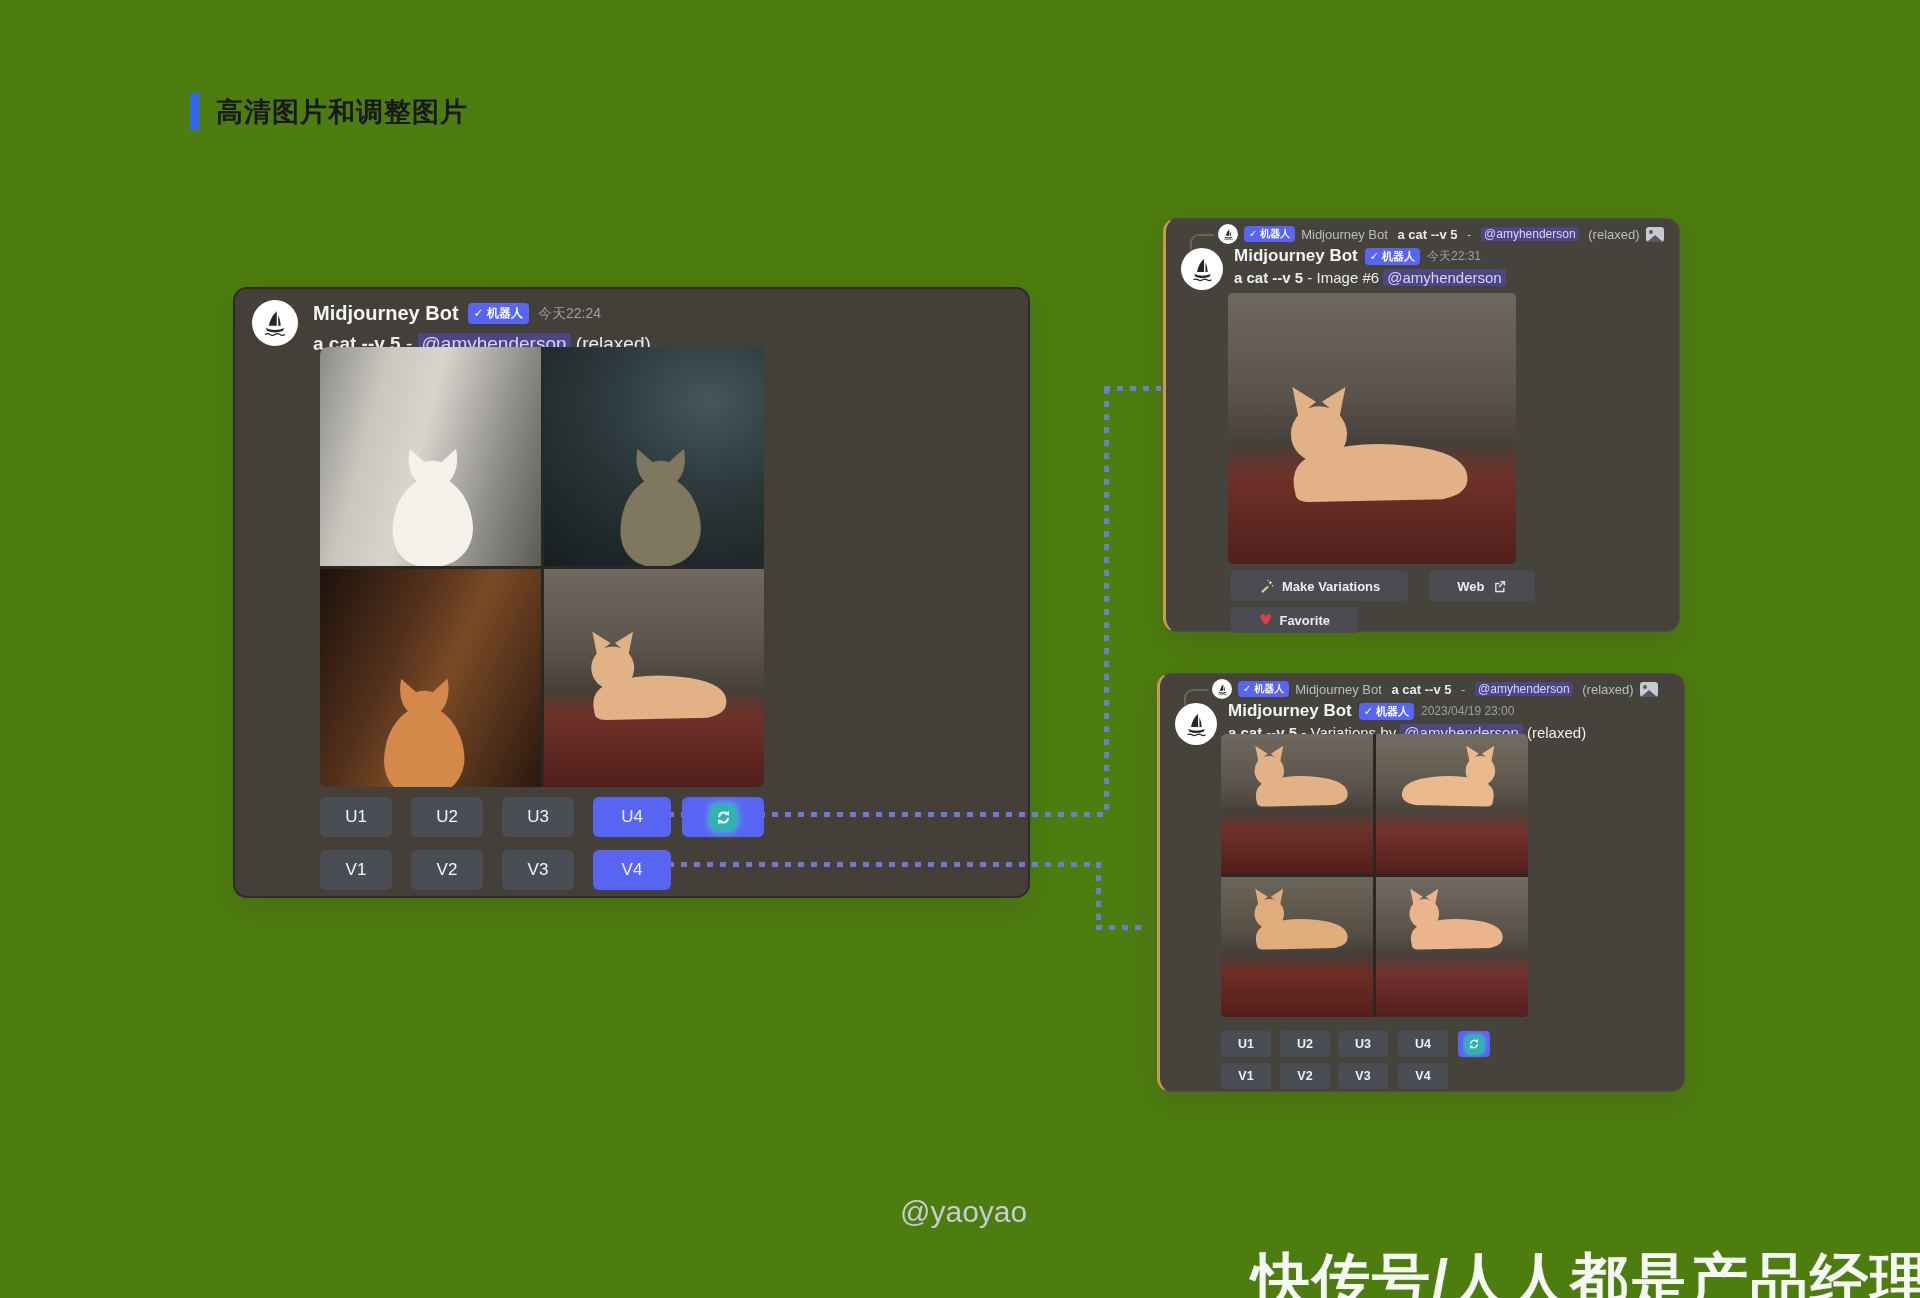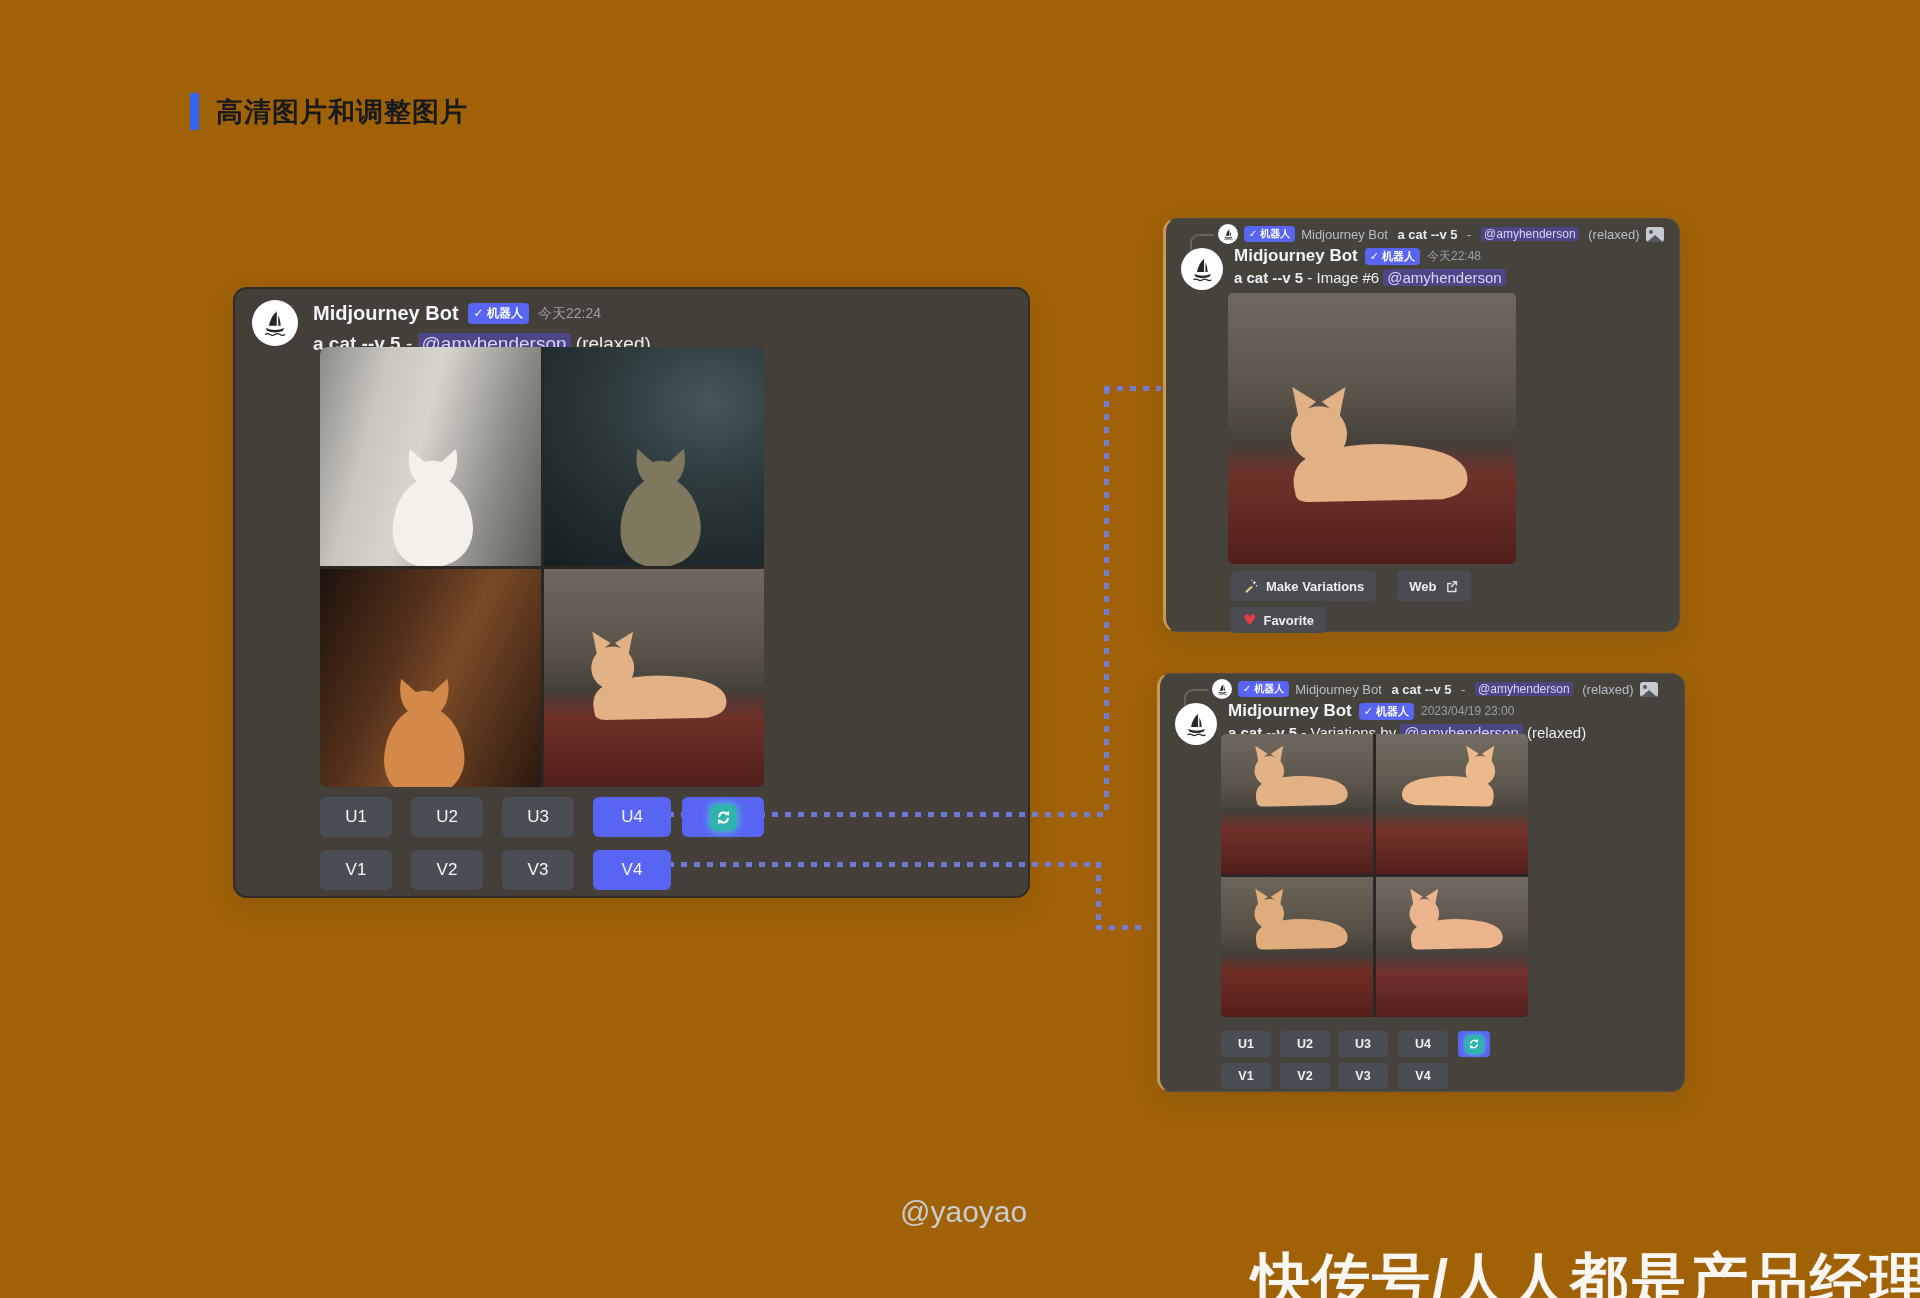--- a/index.html
+++ b/index.html
@@ -1,19 +1,19 @@
 <!DOCTYPE html>
 <html><head>
 <meta charset="utf-8">
 <style>
   * { margin:0; padding:0; box-sizing:border-box; }
   html,body { background:#e8eaee; }
   #page {
     position:relative; width:1920px; height:1298px;
-    background:#a16207; overflow:hidden;
+    background:#4d7c0f; overflow:hidden;
     font-family:"Liberation Sans","DejaVu Sans",sans-serif;
   }
 
   
   .title-block { position:absolute; left:190px; top:93px; display:flex; align-items:center; }
   .title-bar { width:9px; height:37px; background:#3366f0; }
   .title-text { margin-left:17px; font-size:27px; font-weight:700; color:#17191d; letter-spacing:1px; }
 
   
   .dcard { position:absolute; background:#443f39; border-radius:14px;
@@ -105,21 +105,21 @@
   .s-header { position:absolute; left:68px; top:27px; display:flex; align-items:center; gap:7px; }
   .s-header .bot-name { font-size:17px; }
   .s-header .badge { font-size:11px; padding:1px 5px; }
   .s-header .timestamp { font-size:12px; }
   .s-msg { position:absolute; left:68px; top:50px; font-size:15px; display:flex; align-items:center; }
 
   #card-upscaled .big-photo { position:absolute; left:62px; top:74px; width:288px; height:271px;
                               border-radius:5px; overflow:hidden; }
   .s-btnrow { position:absolute; left:65px; display:flex; gap:21px; }
   #up-btns  { top:352px; } #fav-row { top:388px; }
-  .s-btn { height:30px; padding:0 12px; border-radius:4px; background:#4a4c52; color:#eceef0;
+  .s-btn { height:30px; padding:0 28px; border-radius:4px; background:#4a4c52; color:#eceef0;
            font-size:13px; font-weight:700; display:flex; align-items:center; gap:7px; cursor:pointer; }
   #fav-row .s-btn { height:26px; }
   .heart { color:#e23c47; font-size:15px; line-height:1; font-family:"DejaVu Sans",sans-serif; }
 
   #card-variations .v-grid { position:absolute; left:61px; top:60px; width:307px; height:283px;
         display:grid; grid-template-columns:1fr 1fr; grid-template-rows:1fr 1fr; gap:3px;
         background:#2b2823; border-radius:5px; overflow:hidden; }
   .vrow { position:absolute; width:340px; height:26px; }
   #vrow-u { top:357px; } #vrow-v { top:389px; }
   .vbtn { position:absolute; top:0; height:26px; border-radius:4px; background:#4a4d54; color:#eef0f2;
@@ -259,21 +259,21 @@
       <span class="img-icon"></span>
     </div>
     <div class="avatar s-avatar">
       <svg width="27" height="27">
           <use href="#sym-sail"></use>
         </svg>
     </div>
     <div class="s-header">
       <span class="bot-name">Midjourney Bot</span>
       <span class="badge">✓ 机器人</span>
-      <span class="timestamp">今天22:48</span>
+      <span class="timestamp">今天22:31</span>
     </div>
     <div class="s-msg msg">
       <b>a cat --v 5</b><span> - Image #6 </span><span class="mention">@amyhenderson</span>
     </div>
 
     <div class="big-photo ph ph-lying">
       <svg>
           <use href="#sym-cat-lying"></use>
         </svg>
     </div>

